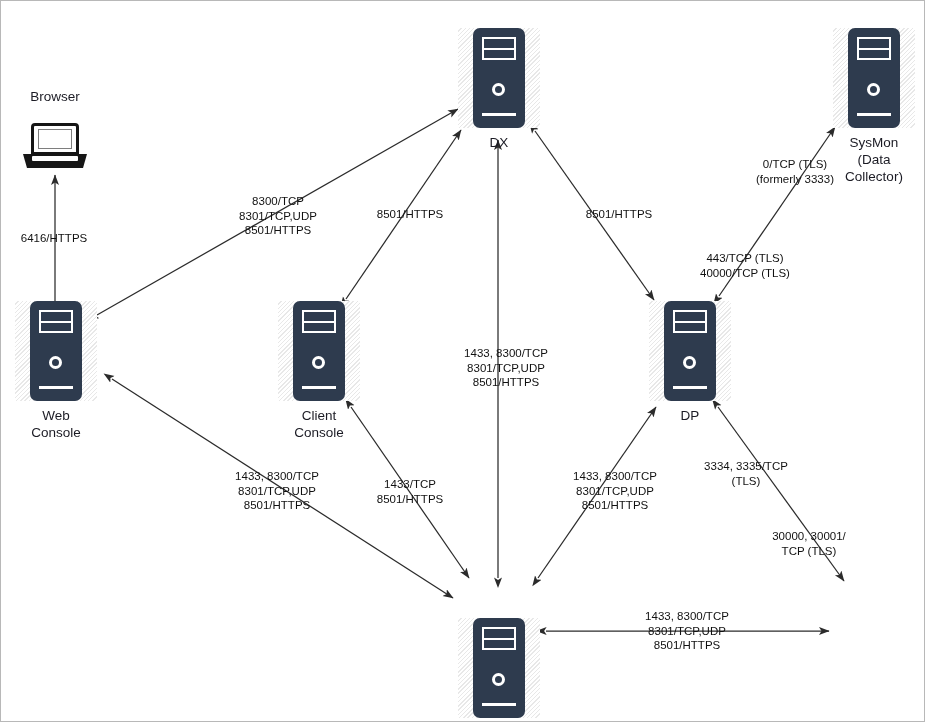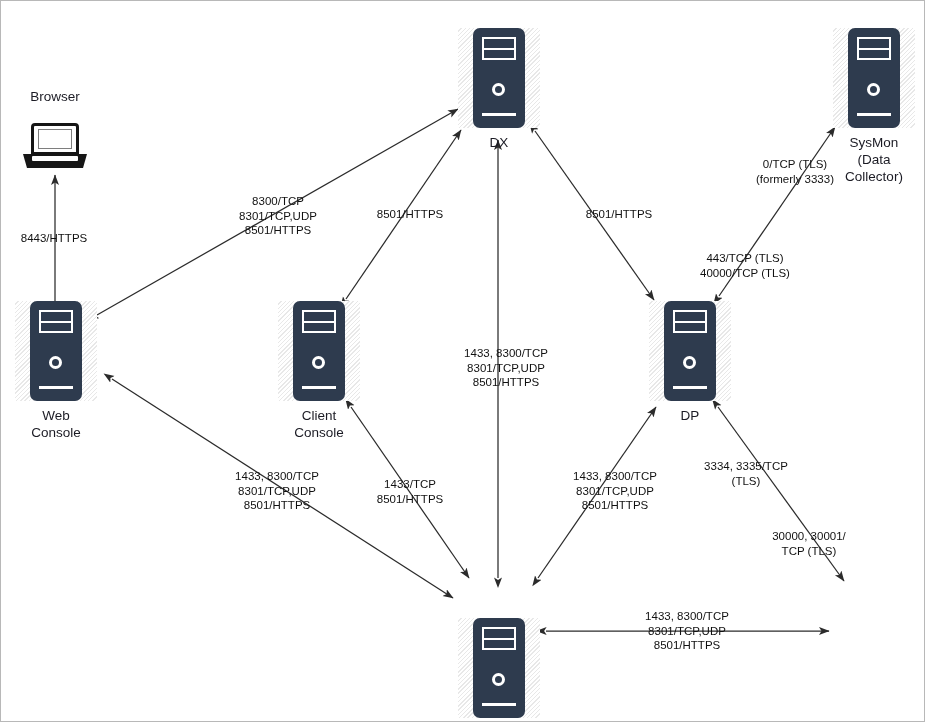--- a/index.html
+++ b/index.html
@@ -270,21 +270,21 @@
       <div class="tower-body">
         <div class="tower-drive"></div>
         <div class="tower-dot"></div>
         <div class="tower-base"></div>
       </div>
     </div>
     <div class="node-label" style="top:106px;">PM</div>
   </div>
 
 
-  <div class="edge-label" style="left:53px;  top:237px;">8443/HTTPS</div>
+  <div class="edge-label" style="left:53px;  top:237px;">6416/HTTPS</div>
   <div class="edge-label" style="left:277px; top:215px;">8300/TCP
 8301/TCP,UDP
 8501/HTTPS</div>
   <div class="edge-label" style="left:409px; top:213px;">8501/HTTPS</div>
   <div class="edge-label" style="left:618px; top:213px;">8501/HTTPS</div>
   <div class="edge-label" style="left:794px; top:161px;margin-top:9px;">0/TCP (TLS)
 (formerly 3333)</div>
   <div class="edge-label" style="left:744px; top:264px;">443/TCP (TLS)
 40000/TCP (TLS)</div>
   <div class="edge-label" style="left:505px; top:367px;">1433, 8300/TCP

